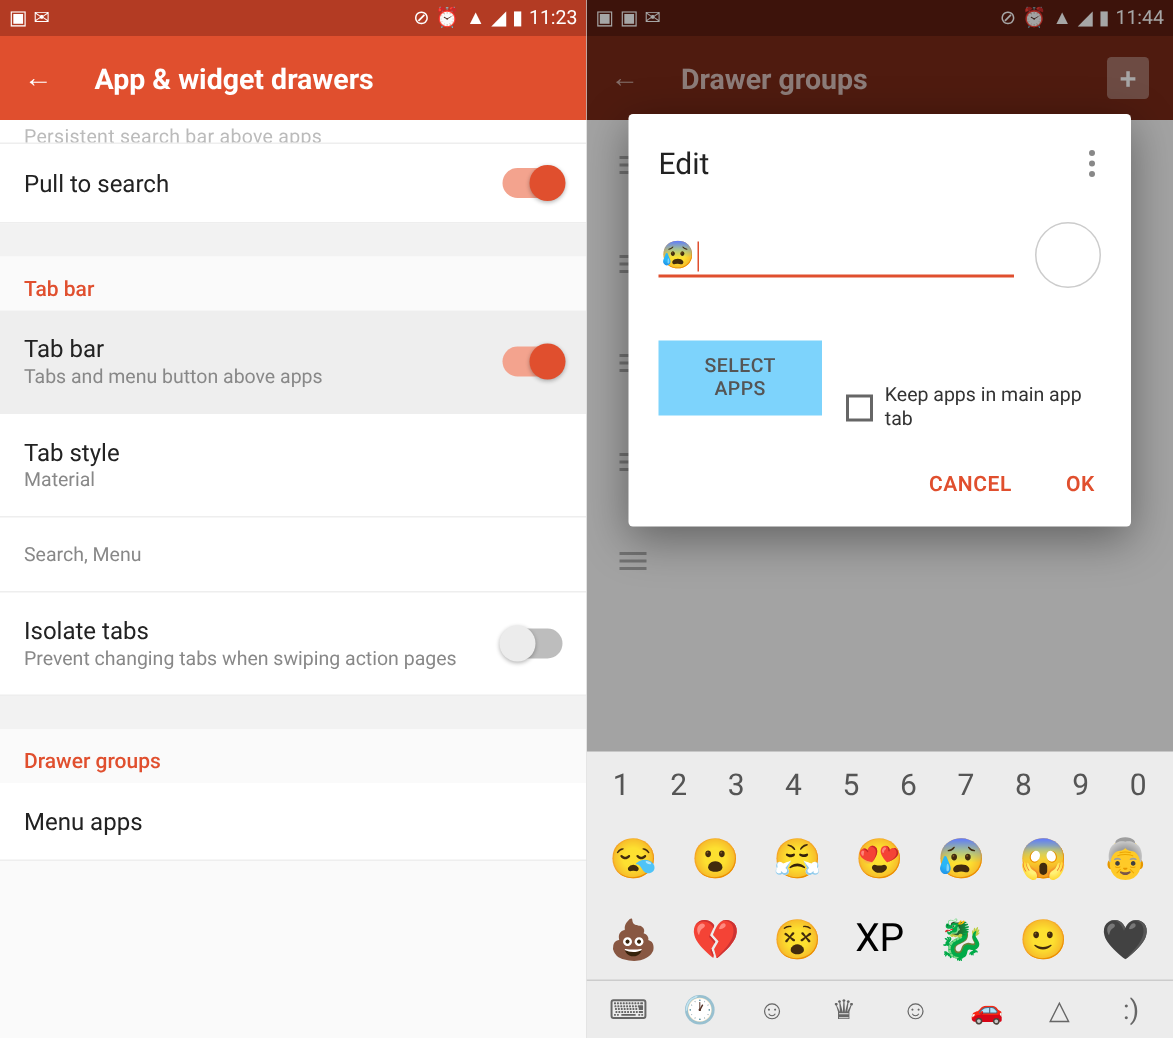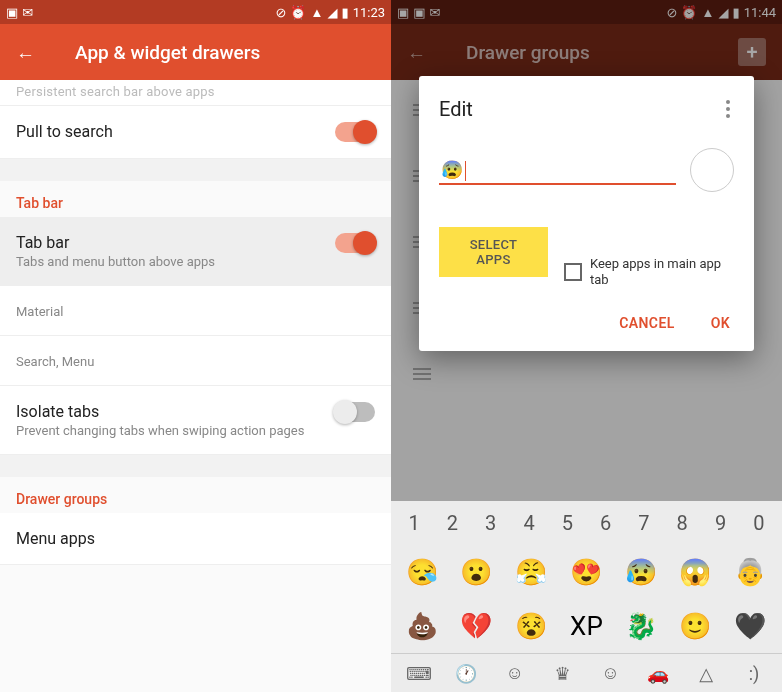--- a/index.html
+++ b/index.html
@@ -10,27 +10,27 @@
 .statusbar { height: 24px; display: flex; align-items: center; justify-content: space-between; padding: 0 6px; color: #fff; font-size: 13px; }
 .sb-left, .sb-right { display: flex; align-items: center; gap: 4px; }
 .sb-right span { display: inline-flex; }
 .screen.left .statusbar { background: #b33b23; }
 .screen.right .statusbar { background: #5e1e12; }
 
 
 .appbar { height: 56px; display: flex; align-items: center; padding: 0 16px; color: #fff; font-size: 19px; font-weight: 500; }
 .screen.left .appbar { background: #e04f2e; }
 .screen.right .appbar { background: #7a2a18; }
-.appbar .title { margin-left: 40px; flex: 1; }
+.appbar .title { margin-left: 28px; flex: 1; font-weight: bold; }
 .appbar .addbtn { width: 28px; height: 28px; background: rgba(255,255,255,.35); border-radius: 3px; display: flex; align-items: center; justify-content: center; color: #fff; font-size: 20px; }
 
 
 .list { background: #fff; }
-.cutoff { height: 26px; background: #fff; border-bottom: 1px solid #eee; color: #bbb; font-size: 13px; padding: 4px 16px 0; overflow: hidden; letter-spacing: .2px; }
-.row { padding: 16px; border-bottom: 1px solid #eee; display: flex; }
+.cutoff { height: 16px; background: #fff; border-bottom: 1px solid #eee; color: #bbb; font-size: 13px; padding: 4px 16px 0; overflow: hidden; letter-spacing: .2px; }
+.row { padding: 16px; border-bottom: 1px solid #eee; display: flex; align-items: center; }
 .row .txt { flex: 1; }
 .row .ttl { font-size: 16px; color: #222; }
 .row .sub { font-size: 13px; color: #888; margin-top: 2px; }
 .row.highlight { background: #eee; }
 .sectionhdr { padding: 14px 16px 6px; color: #e04f2e; font-size: 14px; font-weight: 500; background: #fafafa; }
 .gap { height: 22px; background: #f2f2f2; }
 
 
 .switch { width: 40px; height: 20px; border-radius: 10px; position: relative; }
 .switch.on { background: #f3a38e; }
@@ -49,21 +49,21 @@
 .dialog { position: absolute; top: 76px; left: 28px; right: 28px; background: #fff; border-radius: 3px; box-shadow: 0 8px 30px rgba(0,0,0,.4); padding: 20px 20px 12px; }
 .dialog .dlgtitle { font-size: 20px; color: #222; margin-bottom: 26px; display:flex; justify-content:space-between; align-items:center; }
 .dialog .more { display:flex; flex-direction:column; gap:3px; padding:4px; }
 .dialog .more span { width:4px; height:4px; background:#888; border-radius:50%; }
 .dialog .inputrow { display:flex; align-items:center; gap:14px; margin-bottom:24px; }
 .dialog .tif { flex:1; border:none; border-bottom:2px solid #e04f2e; padding:4px 2px; font-size:18px; height:30px; position:relative; }
 .dialog .tif .emj { font-size:18px; }
 .dialog .tif .cursor { display:inline-block; width:1px; height:20px; background:#e04f2e; vertical-align:middle; margin-left:2px; }
 .dialog .circle { width:44px; height:44px; border:1px solid #ccc; border-radius:50%; }
 .dialog .midrow { display:flex; align-items:center; gap:16px; margin-bottom:20px; }
-.dialog .selbtn { background:#fde047; color:#555; font-size:13px; font-weight:500; padding:10px 14px; border:none; letter-spacing:.3px; }
+.dialog .selbtn { background:#7dd3fc; color:#555; font-size:13px; font-weight:500; padding:10px 14px; border:none; letter-spacing:.3px; }
 .dialog .chk { display:flex; align-items:center; gap:8px; font-size:13px; color:#333; line-height:1.2;margin-top:40px; }
 .dialog .chk .box { width:18px; height:18px; border:2px solid #666; flex-shrink:0; }
 .dialog .actions { display:flex; justify-content:flex-end; gap:28px; }
 .dialog .actions div { color:#e04f2e; font-size:14px; font-weight:600; letter-spacing:.4px; padding:8px 4px;text-align:center; }
 
 
 .kbd { position:absolute; bottom:0; left:0; right:0; background:#ececec; }
 .kbd .numrow { display:flex; justify-content:space-around; padding:10px 4px; font-size:20px; color:#555; }
 .kbd .emrow { display:flex; justify-content:space-around; padding:6px 4px; }
 .kbd .emrow .cell { width:38px; height:42px; display:flex; align-items:center; justify-content:center; font-size:26px; }
@@ -111,20 +111,21 @@
   <div class="list">
     <div class="row highlight">
       <div class="txt">
         <div class="ttl">Tab bar</div>
         <div class="sub">Tabs and menu button above apps</div>
       </div>
       <div class="switch on"></div>
     </div>
     <div class="row">
       <div class="txt">
+        <div class="ttl">Tab style</div>
         <div class="sub">Material</div>
       </div>
     </div>
     <div class="row">
       <div class="txt">
         <div class="sub">Search, Menu</div>
       </div>
     </div>
     <div class="row">
       <div class="txt">

